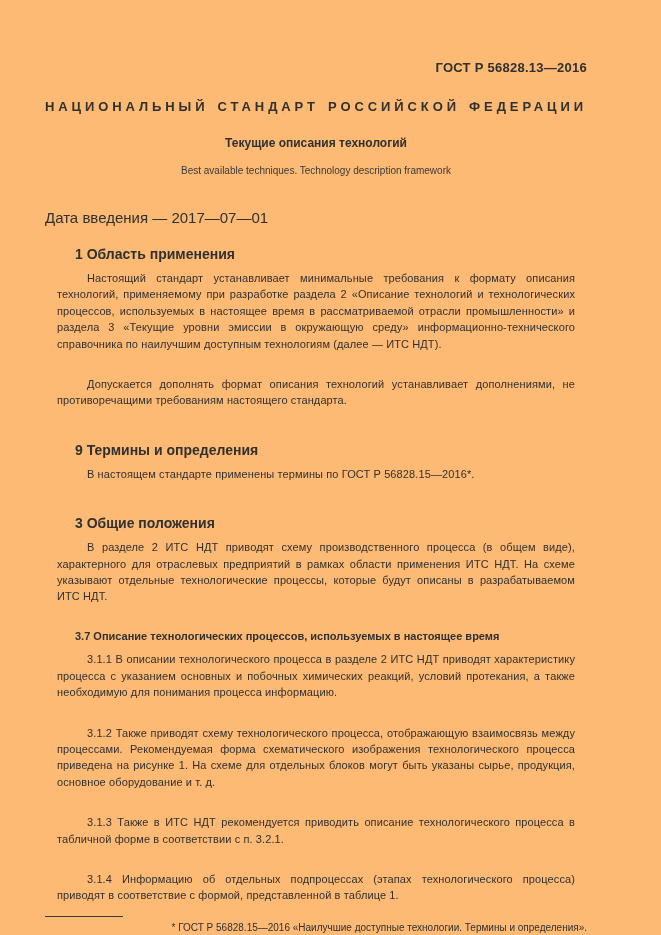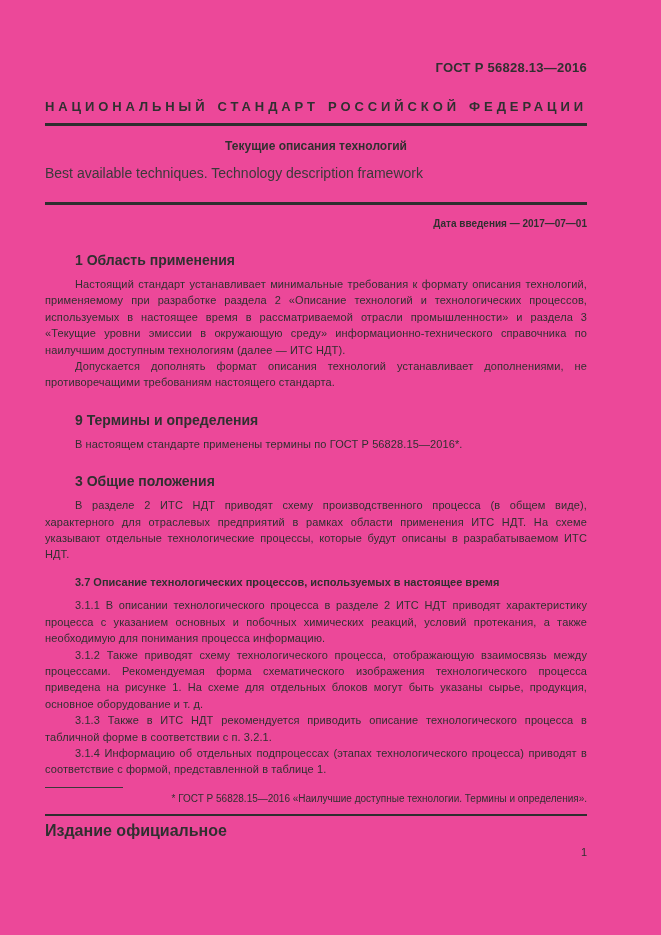--- a/index.html
+++ b/index.html
@@ -5,21 +5,21 @@
   html, body {
     margin: 0;
     padding: 0;
     background: #f6f6f4;
   }
   .page {
     position: relative;
     width: 661px;
     height: 935px;
     margin: 0 auto;
-    background: #ec4899;
+    background: #fdba74;
     box-sizing: border-box;
     padding: 60px 74px 76px 45px;
     display: flex;
     flex-direction: column;
     font-family: "Liberation Sans", sans-serif;
     color: #303030;
     overflow: hidden;
   }
   .doc-number {
     text-align: right;
@@ -52,42 +52,41 @@
   }
   .title-sub {
     margin-top: 13px;
     text-align: center;
     font-size: 12px;
     font-weight: bold;
     line-height: 15px;
   }
   .title-en {
     margin-top: 13px;
-    text-align: left;
-    font-size: 14px;
+    text-align: center;
+    font-size: 10px;
     line-height: 13px;
     color: #3a3a3a;
   }
   .rule-2 { margin-top: 22px; }
   .intro-date {
     margin-top: 12px;
-    text-align: right;
-    font-size: 10px;
-    font-weight: bold;
+    font-size: 15px;
+    font-weight: normal;
     line-height: 14px;
   }
   h2.sec-heading {
     margin: 20px 0 0 0;
     padding-left: 30px;
     font-size: 14px;
     font-weight: bold;
     line-height: 18px;
   }
   p.body-par {
-    margin: 0;
+    margin: 12px;
     font-size: 11px;
     line-height: 16.4px;
     text-align: justify;
     text-indent: 30px;
     letter-spacing: 0.01em;
   }
   p.first-par { margin-top: 7px; }
   p.subheading {
     margin: 11px 0 0 0;
     font-size: 11px;

